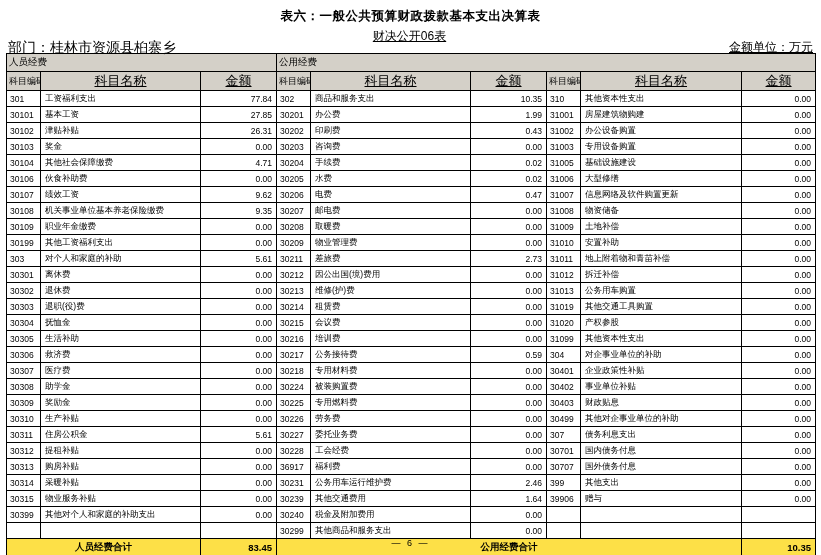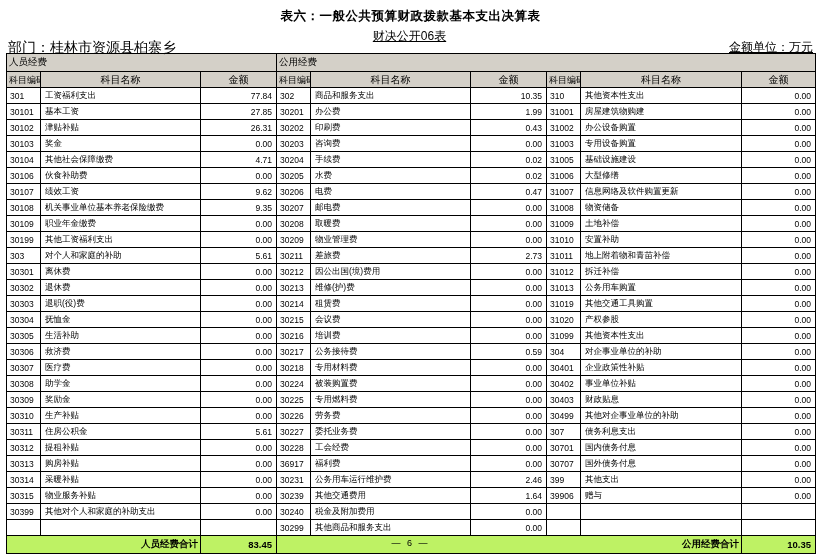--- a/index.html
+++ b/index.html
@@ -50,33 +50,34 @@
   .grp{
     background:#d4d0c8;
     text-align:left;
     font-size:9.5px;
     height:17px;
   }
   .hdr{
     background:#d4d0c8;
     text-align:center;
     vertical-align:middle;
-    font-size:10px;
+    font-size:13px;
+    text-decoration:underline;
   }
   .hdr2{
     background:#d4d0c8;
     text-align:center;
     vertical-align:middle;
     font-size:9px;
     line-height:10px;
   }
   .code{text-align:left;padding-left:3px;}
   .name{text-align:left;padding-left:4px;}
   .amt{text-align:right;padding-right:4px;}
-  .total-row td{background:#bef264;font-weight:bold;height:17px;text-align:right;}
+  .total-row td{background:#fde047;font-weight:bold;height:17px;}
   .total-label{text-align:center;font-size:9.5px;}
   .total-amt{text-align:right;padding-right:4px;font-size:9.5px;}
   .pagenum{
     position:absolute;
     bottom:6px;
     left:0;right:0;
     text-align:center;
     font-size:9px;
     letter-spacing:2px;
   }

